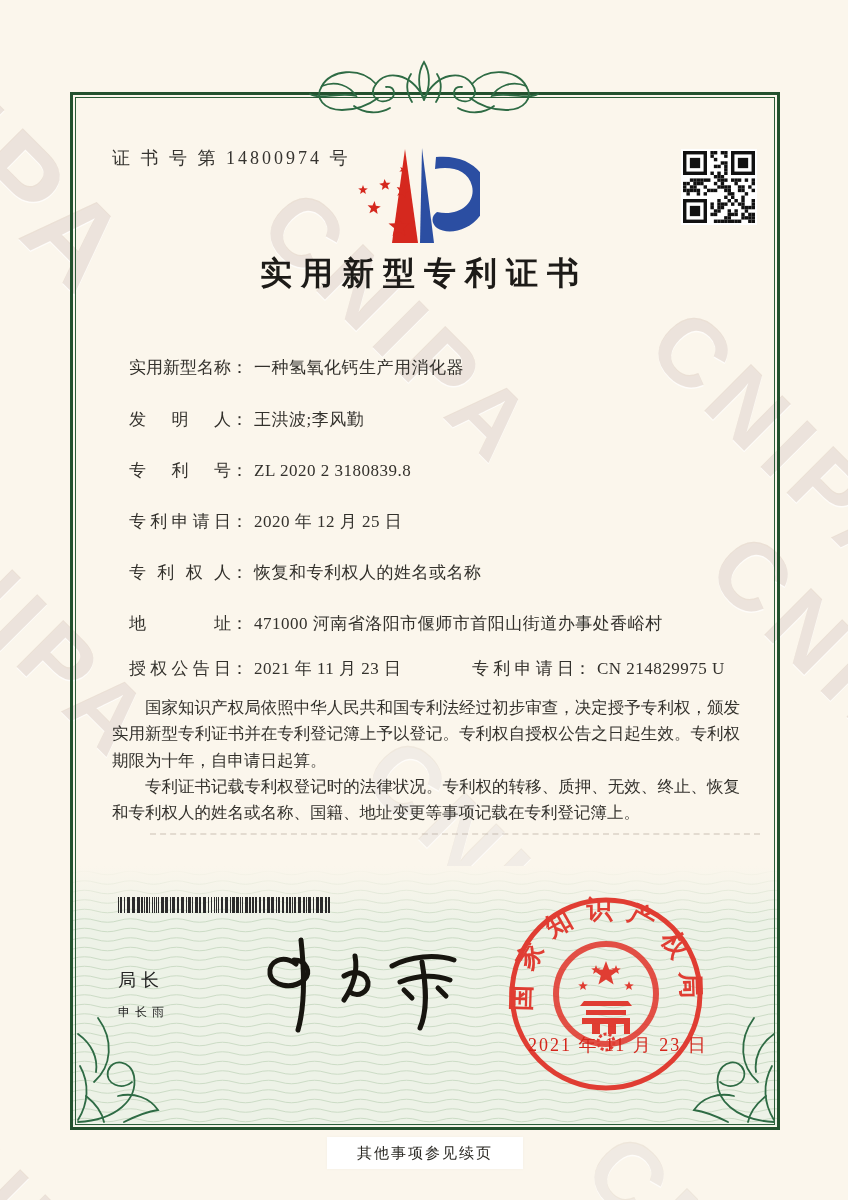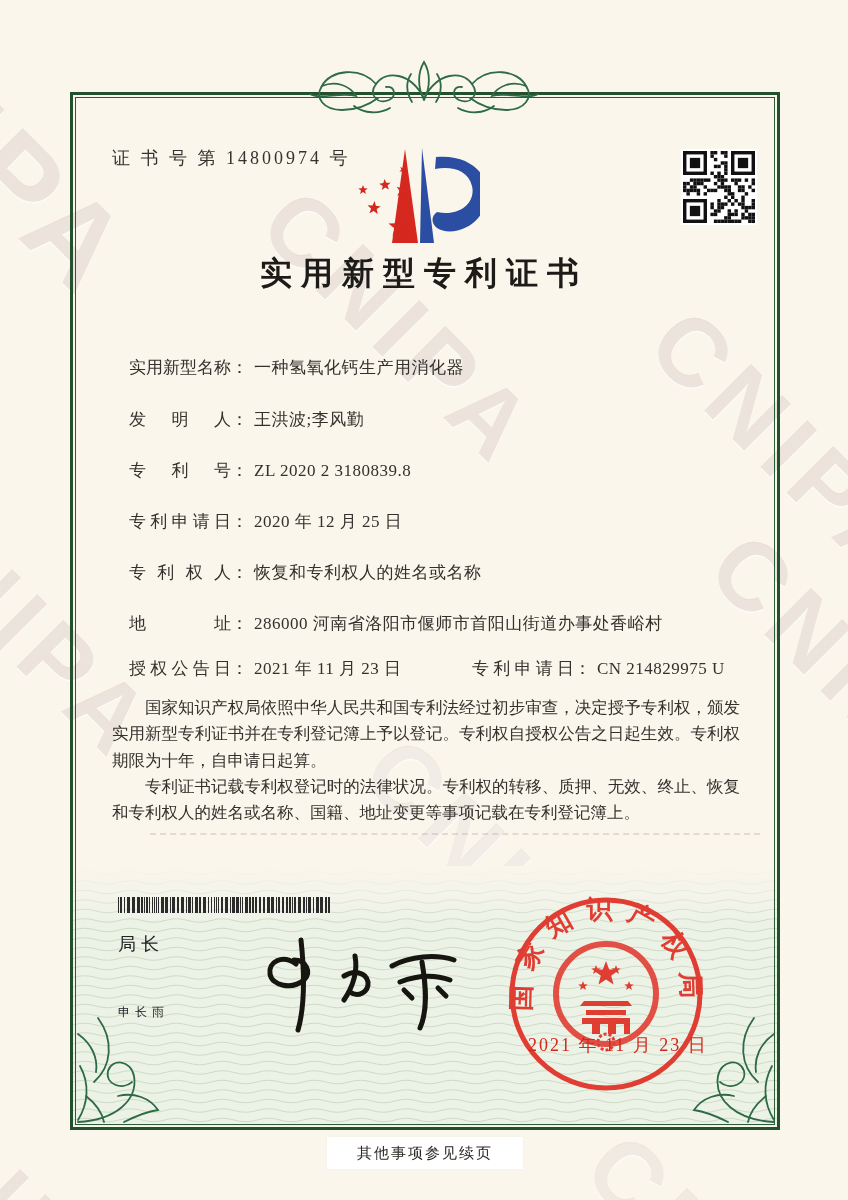--- a/index.html
+++ b/index.html
@@ -67,21 +67,21 @@
   .f-value{letter-spacing:0.5px;}
   .frow.r1{top:356px;} .frow.r2{top:408px;} .frow.r3{top:459px;}
   .frow.r4{top:510px;} .frow.r5{top:561px;} .frow.r6{top:612px;}
   .frow.r7{top:657px;}
   .fgroup2{position:absolute;left:343px;top:0;}
   .paras{position:absolute;left:112px;top:696px;width:628px;font-size:16.5px;line-height:26.3px;
          text-align:justify;color:#33312c;font-family:Liberation Mono, monospace;}
   .paras p{margin:0;text-indent:2em;}
 
   .barcode{position:absolute;left:118px;top:897px;}
-  .signer-title{position:absolute;left:118px;top:932px;font-size:18px;letter-spacing:5px;color:#222;}
+  .signer-title{position:absolute;left:118px;top:968px;font-size:18px;letter-spacing:5px;color:#222;}
   .signer-name{position:absolute;left:118px;top:1004px;font-size:12px;letter-spacing:5px;color:#222;}
   .signature{position:absolute;left:252px;top:928px;}
 
   .seal{position:absolute;left:506px;top:894px;}
   .seal-date{
     position:absolute;left:528px;top:1033px;font-size:18px;letter-spacing:2px;
     color:#d5261c;z-index:4;white-space:nowrap;
   }
   .page-info{position:absolute;left:0;top:1086px;width:848px;text-align:center;
              font-size:15px;letter-spacing:2px;color:#25231f;}
@@ -345,21 +345,21 @@
     <div class="frow r3">
       <span class="f-label">专利号</span><span class="f-colon">：</span><span class="f-value">ZL 2020 2 3180839.8</span>
     </div>
     <div class="frow r4">
       <span class="f-label">专利申请日</span><span class="f-colon">：</span><span class="f-value">2020 年 12 月 25 日</span>
     </div>
     <div class="frow r5">
       <span class="f-label">专利权人</span><span class="f-colon">：</span><span class="f-value">恢复和专利权人的姓名或名称</span>
     </div>
     <div class="frow r6">
-      <span class="f-label">地址</span><span class="f-colon">：</span><span class="f-value">286000 河南省洛阳市偃师市首阳山街道办事处香峪村</span>
+      <span class="f-label">地址</span><span class="f-colon">：</span><span class="f-value">471000 河南省洛阳市偃师市首阳山街道办事处香峪村</span>
     </div>
     <div class="frow r7">
       <span>
         <span class="f-label">授权公告日</span><span class="f-colon">：</span><span class="f-value">2021 年 11 月 23 日</span>
       </span>
       <span class="fgroup2">
         <span class="f-label">专利申请日</span><span class="f-colon">：</span><span class="f-value">CN 214829975 U</span>
       </span>
     </div>
 

